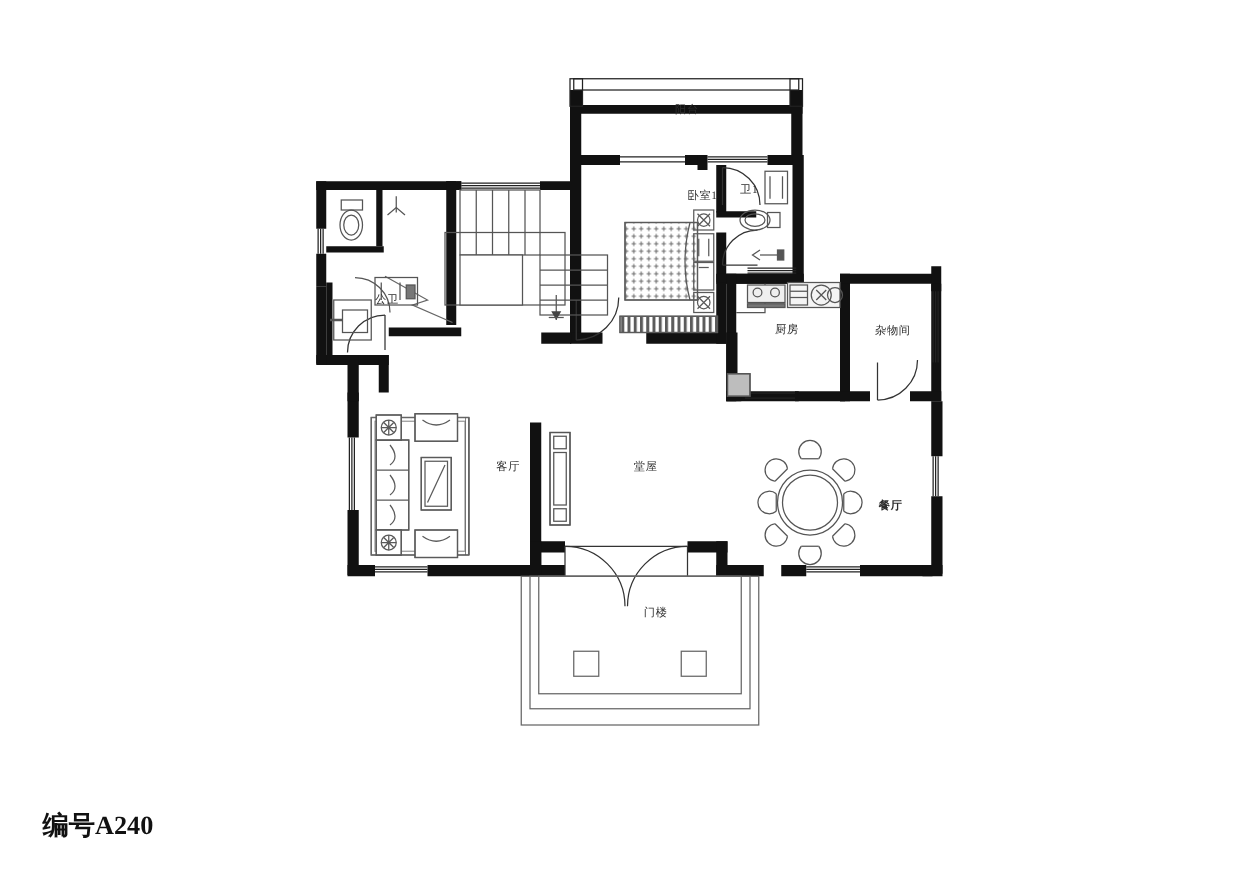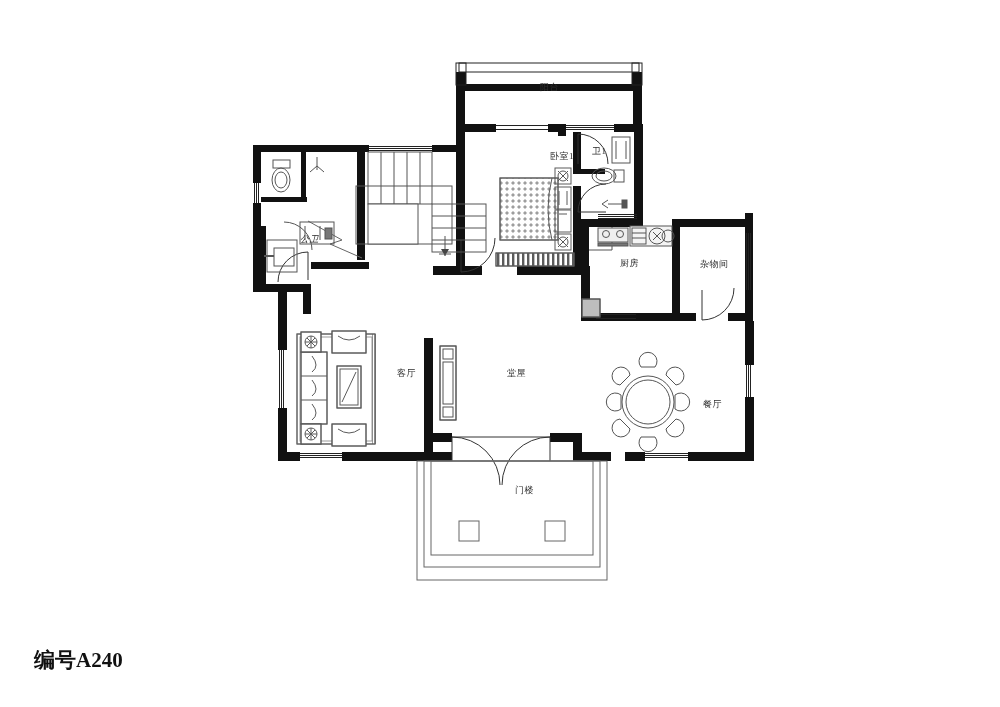--- a/index.html
+++ b/index.html
@@ -385,23 +385,23 @@
         <rect x="447" y="521" width="20" height="20"></rect>
         <rect x="533" y="521" width="20" height="20"></rect>
       </g>
 
     </g>
   </svg>
 
   <div class="roomlabel" style="left:528px;top:83px;">阳台</div>
   <div class="roomlabel" style="left:500px;top:152px;margin-left:38px;">卧室1</div>
   <div class="roomlabel" style="left:580px;top:147px;">卫1</div>
-  <div class="roomlabel" style="left:288px;top:235px;font-style:italic;">公卫</div>
+  <div class="roomlabel" style="left:288px;top:235px;">公卫</div>
   <div class="roomlabel" style="left:608px;top:260px;font-family:Liberation Mono, monospace;">厨房</div>
   <div class="roomlabel" style="left:688px;top:260px;">杂物间</div>
   <div class="roomlabel" style="left:385px;top:369px;">客厅</div>
   <div class="roomlabel" style="left:495px;top:369px;">堂屋</div>
-  <div class="roomlabel" style="left:691px;top:400px;">餐厅</div>
+  <div class="roomlabel" style="left:691px;top:400px;font-weight:bold;">餐厅</div>
   <div class="roomlabel" style="left:481px;top:486px;padding-left:22px;">门楼</div>
 
   <div class="caption-code">编号A240</div>
 
 </div>
 
 </body></html>

